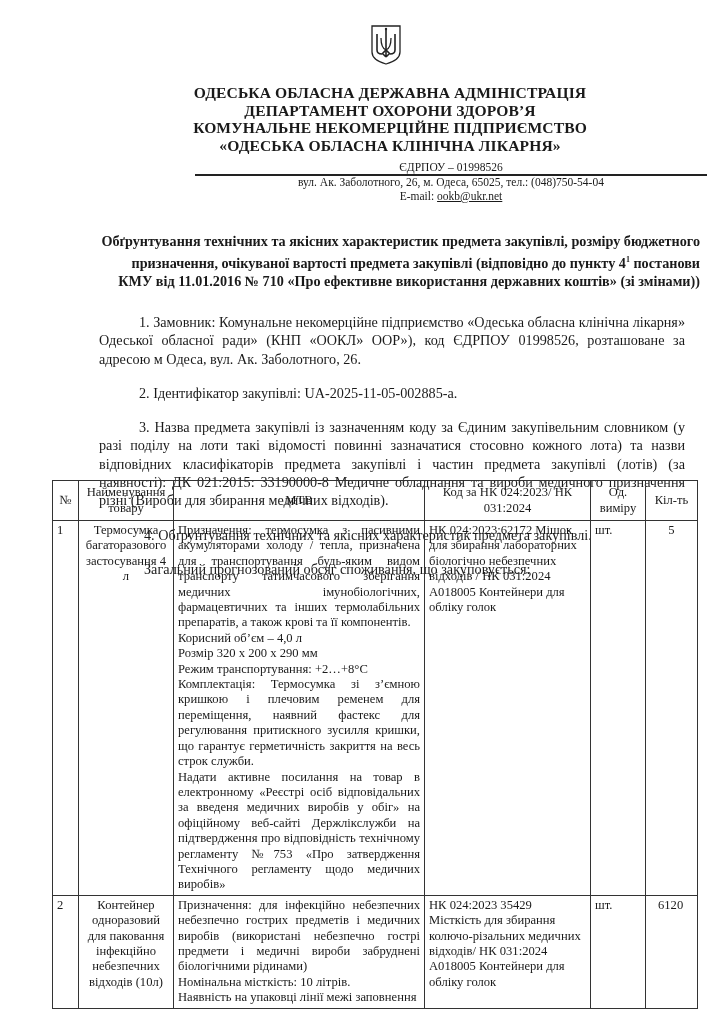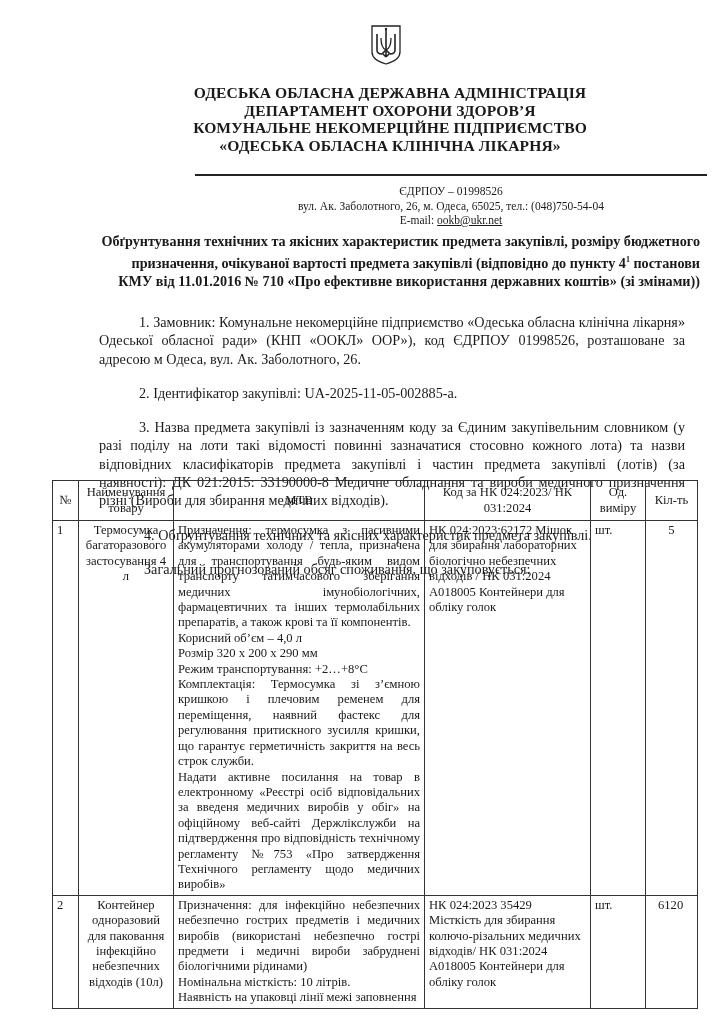--- a/index.html
+++ b/index.html
@@ -12,21 +12,21 @@
     left: 370px; top: 24px; width: 32px; height: 42px;
   }
   .org {
     left: 180px; top: 84px; width: 420px; text-align: center;
     font-weight: bold; font-size: 15.6px; line-height: 17.6px; letter-spacing: 0.1px;
   }
   .rule {
     left: 195px; top: 174px; width: 512px; height: 0; border-top: 2px solid #222;
   }
   .contacts {
-    left: 195px; top: 184px; width: 512px; text-align: center;
+    left: 195px; top: 160px; width: 512px; text-align: center;
     font-size: 11.5px; line-height: 14.5px;
   }
   .contacts .mail { text-decoration: underline; }
   .title {
     left: 52px; top: 232px; width: 648px; text-align: right;
     font-weight: bold; font-size: 14.2px; line-height: 18.5px;
   }
   .title sup { font-size: 8px; }
   .body-text {
     left: 83px; top: 297px; width: 618px;

